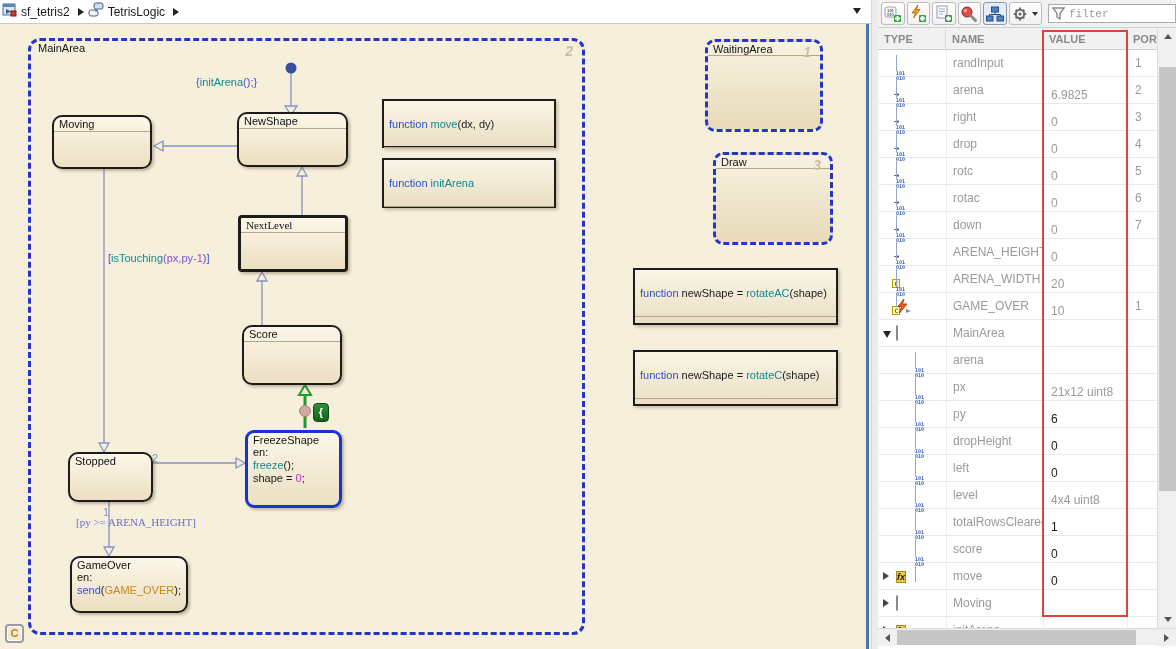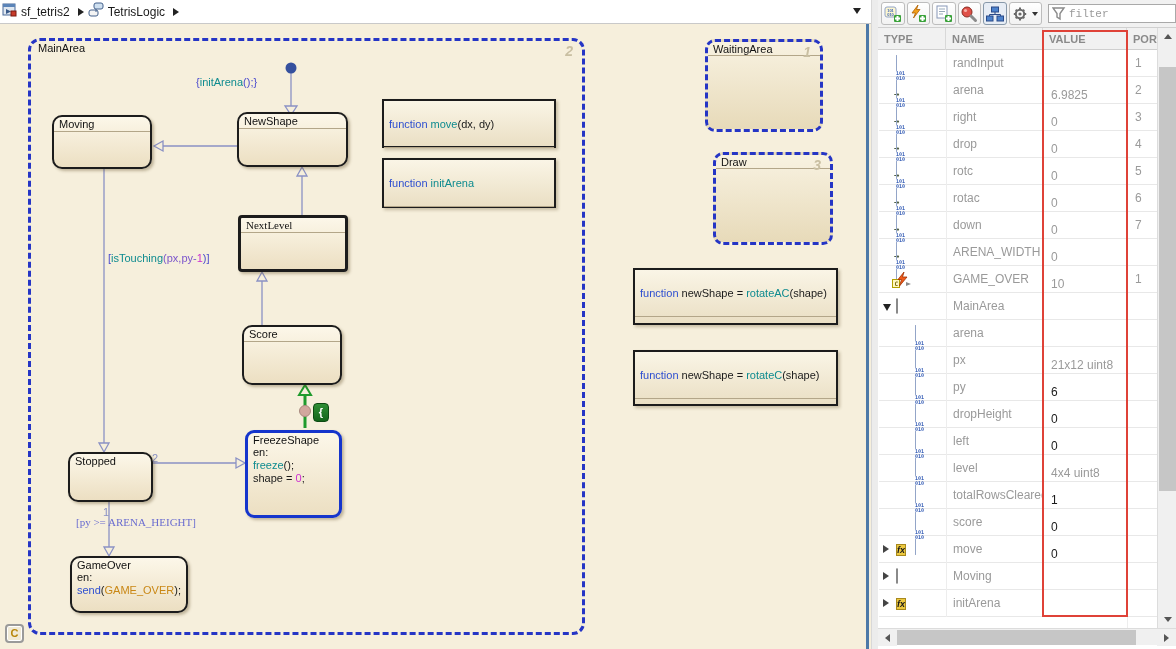--- a/index.html
+++ b/index.html
@@ -178,21 +178,21 @@
   </div>
   <div class="state sep" style="left:237px; top:88px; width:111px; height:55px;">
     <div class="stitle">NewShape</div>
   </div>
   <div class="state sep thick" style="left:238px; top:191px; width:110px; height:57px; border-radius:4px;">
     <div class="stitle">NextLevel</div>
   </div>
   <div class="state sep" style="left:242px; top:301px; width:100px; height:60px;">
     <div class="stitle">Score</div>
   </div>
-  <div class="state selected" style="left:245px; top:406px; width:97px; height:88px;">
+  <div class="state selected" style="left:245px; top:406px; width:97px; height:78px;">
     <div class="stitle">FreezeShape</div>
     <div class="sbody-line">en:</div>
     <div class="sbody-line"><span class="c-fn">freeze</span><span class="c-blk">();</span></div>
     <div class="sbody-line"><span class="c-blk">shape = </span><span class="c-num">0</span><span class="c-blk">;</span></div>
   </div>
   <div class="state" style="left:68px; top:428px; width:85px; height:50px;">
     <div class="stitle">Stopped</div>
   </div>
   <div class="state" style="left:70px; top:532px; width:118px; height:57px;">
     <div class="stitle">GameOver</div>
@@ -365,20 +365,28 @@
           <span class="ticon ind0"><span class="i-box"><span class="b1">101</span><span class="b2">010</span><span class="arr-in">→</span></span></span>
         </div>
         <div class="cell-name">down</div>
         <div class="cell-value">0</div>
         <div class="cell-port">7</div>
       </div>
       <div class="trow">
         <div class="cell-type">
           <span class="ticon ind0"><span class="i-box"><span class="b1">101</span><span class="b2">010</span><span class="cbadge">C</span></span></span>
         </div>
+        <div class="cell-name">ARENA_HEIGHT</div>
+        <div class="cell-value">20</div>
+        <div class="cell-port"></div>
+      </div>
+      <div class="trow">
+        <div class="cell-type">
+          <span class="ticon ind0"><span class="i-box"><span class="b1">101</span><span class="b2">010</span><span class="cbadge">C</span></span></span>
+        </div>
         <div class="cell-name">ARENA_WIDTH</div>
         <div class="cell-value">10</div>
         <div class="cell-port"></div>
       </div>
       <div class="trow">
         <div class="cell-type">
           <span class="ticon ind0"><svg class="i-light" width="16" height="15">
               <polygon points="8,0 2,7.5 5.5,7.5 3.5,14 11,5 6.5,5" fill="#f05a1a" stroke="#a03000" stroke-width="0.8"></polygon>
               <polygon points="10,10 15,12 10,14" fill="#8a8a8a"></polygon>
             </svg></span>

